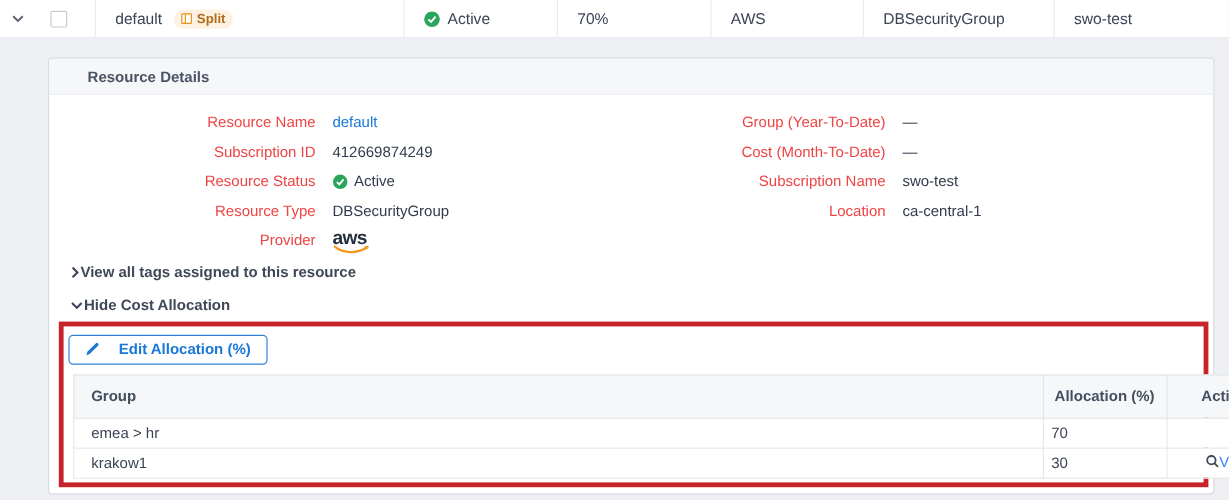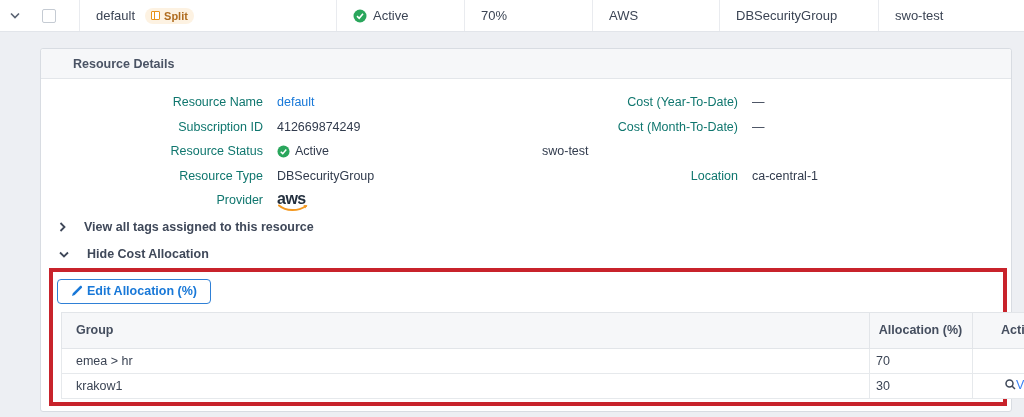--- a/index.html
+++ b/index.html
@@ -67,44 +67,44 @@
   .header-links { margin-left:auto; display:flex; gap:28px; }
   .hlink {
     display:inline-flex; align-items:center; gap:5px;
     color:#1878d8; font-size:12.5px; cursor:pointer;
   }
 
   .fields { display:flex; padding-top:11px; }
   .fcol-left  { width:487px; }
   .fcol-right { flex:1; }
   .field { display:flex; align-items:center; height:24.5px; font-size:12.5px; }
-  .flabel { flex:none; width:222px; text-align:right; color:#0f766e; }
+  .flabel { flex:none; width:222px; text-align:right; color:#ef4444; }
   .fcol-right .flabel { width:210px; }
   .fvalue { margin-left:14px; color:#313b4d; display:inline-flex; align-items:center; gap:5px; }
   .fvalue.link { color:#1878d8; cursor:pointer; }
 
   .aws-logo { display:inline-flex; flex-direction:column; line-height:1; margin-top:2px; }
   .aws-text { font-weight:bold; font-size:16px; letter-spacing:-0.5px; color:#232f3e; }
   .aws-smile { margin-top:-3px; margin-left:1px; }
 
   .toggle {
-    display:flex; align-items:center; gap:18px; margin-left:18px;
+    display:flex; align-items:center; gap:1px; margin-left:18px;
     font-weight:bold; font-size:12.5px; color:#3f4859; cursor:pointer; height:17px;
   }
   .toggle-tags { margin-top:6px; }
   .toggle-cost { margin-top:10px; }
 
   
   .redbox {
     margin:5px 4px 0 8px; height:138px;
     border:4px solid #c8232b;
     padding:7px 0 3px 4px;
   }
   .edit-btn {
-    display:inline-flex; align-items:center; gap:4px;
+    display:inline-flex; align-items:center; gap:16px;
     height:25px; padding:0 13px;
     background:#fff; border:1px solid #2f80d6; border-radius:4px;
     color:#1878d8; font-size:12.5px; font-weight:bold; cursor:pointer;
     font-family:"Liberation Sans", sans-serif;
   }
 
   table.alloc {
     margin:8px 0 0 4px; width:1016px;
     border-collapse:collapse; table-layout:fixed;
     border:1px solid #e2e5e9;
@@ -218,28 +218,29 @@
                   <path d="M1 1.5 C8 7.5 20 7.5 28 2" fill="none" stroke="#f4981f" stroke-width="2" stroke-linecap="round"></path>
                   <path d="M25.5 1 L29.5 1.5 L27 4.5 Z" fill="#f4981f"></path>
                 </svg>
             </span>
           </span>
         </span>
       </div>
     </div>
     <div class="fcol-right">
       <div class="field">
-        <span class="flabel">Cost (Year-To-Date)</span>
+        <span class="flabel">Group (Year-To-Date)</span>
         <span class="fvalue">—</span>
       </div>
       <div class="field">
         <span class="flabel">Cost (Month-To-Date)</span>
         <span class="fvalue">—</span>
       </div>
       <div class="field">
+        <span class="flabel">Subscription Name</span>
         <span class="fvalue">swo-test</span>
       </div>
       <div class="field">
         <span class="flabel">Location</span>
         <span class="fvalue">ca-central-1</span>
       </div>
     </div>
   </div>
 
   <div class="toggle toggle-tags">

